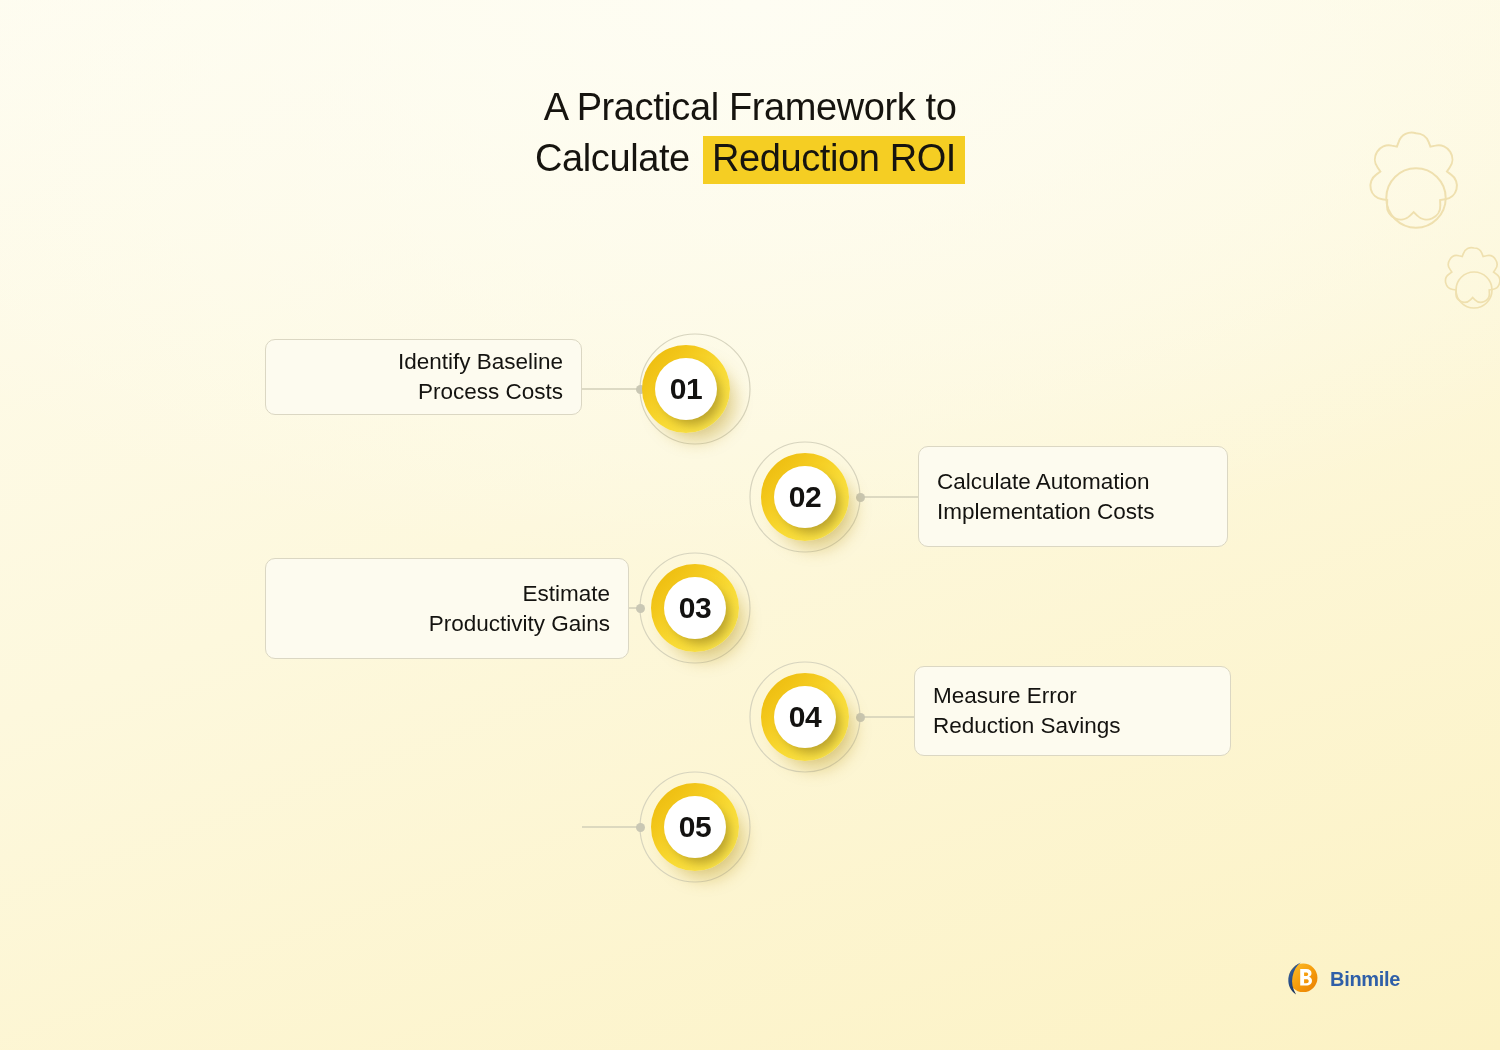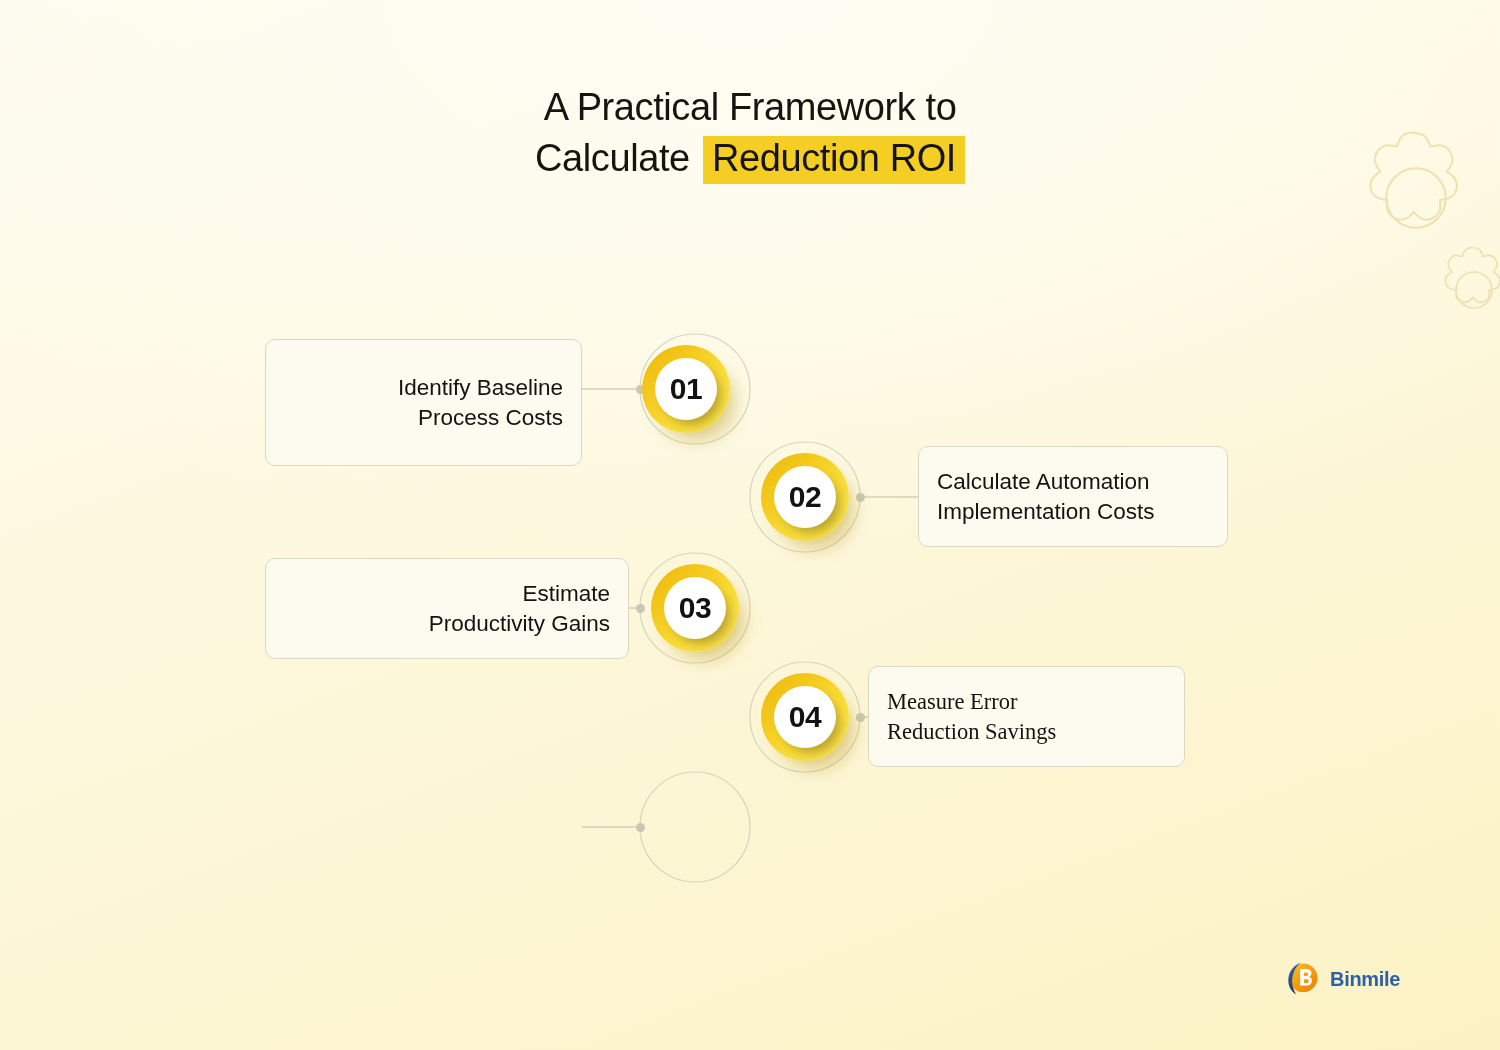--- a/index.html
+++ b/index.html
@@ -173,21 +173,21 @@
       <line x1="582" y1="827" x2="640" y2="827"></line>
     </g>
   </svg>
 
   <div class="conn-dot" style="left:636px;  top:385px;"></div>
   <div class="conn-dot" style="left:856px;  top:493px;"></div>
   <div class="conn-dot" style="left:636px;  top:604px;"></div>
   <div class="conn-dot" style="left:856px;  top:713px;"></div>
   <div class="conn-dot" style="left:636px;  top:823px;"></div>
 
-  <div class="card left" style="left:265px; top:339px; width:317px; height:127px;">
+  <div class="card left" style="left:265px; top:339px; width:317px; height:76px;">
     <div class="card-text">Identify Baseline
 Process Costs</div>
   </div>
   <div class="node" style="left:642px; top:345px;justify-content:center;">
     <div class="node-inner">
       <span class="node-num">01</span>
     </div>
   </div>
 
   <div class="card right" style="left:918px; top:446px; width:310px; height:101px;justify-content:center;">
@@ -203,30 +203,35 @@
   <div class="card left" style="left:265px; top:558px; width:364px; height:101px;">
     <div class="card-text">Estimate
 Productivity Gains</div>
   </div>
   <div class="node" style="left:651px; top:564px;text-align:center;">
     <div class="node-inner">
       <span class="node-num">03</span>
     </div>
   </div>
 
-  <div class="card right" style="left:868px; top:666px; width:317px; height:101px;font-family:Liberation Serif, serif;">
+  <div class="card right" style="left:914px; top:666px; width:317px; height:90px;">
     <div class="card-text">Measure Error
 Reduction Savings</div>
   </div>
   <div class="node" style="left:761px; top:673px;">
     <div class="node-inner">
       <span class="node-num">04</span>
     </div>
   </div>
 
+  <div class="node" style="left:651px; top:783px;">
+    <div class="node-inner">
+      <span class="node-num">05</span>
+    </div>
+  </div>
 
   <div id="logo">
     <svg width="38" height="38" viewBox="0 0 64 64">
       <defs>
         <linearGradient id="gOrange" x1="0" y1="0" x2="1" y2="1">
           <stop offset="0%" stop-color="#FBC02D"></stop>
           <stop offset="55%" stop-color="#F59A0B"></stop>
           <stop offset="100%" stop-color="#E87E04"></stop>
         </linearGradient>
         <linearGradient id="gBlue" x1="0" y1="0" x2="0.6" y2="1">

